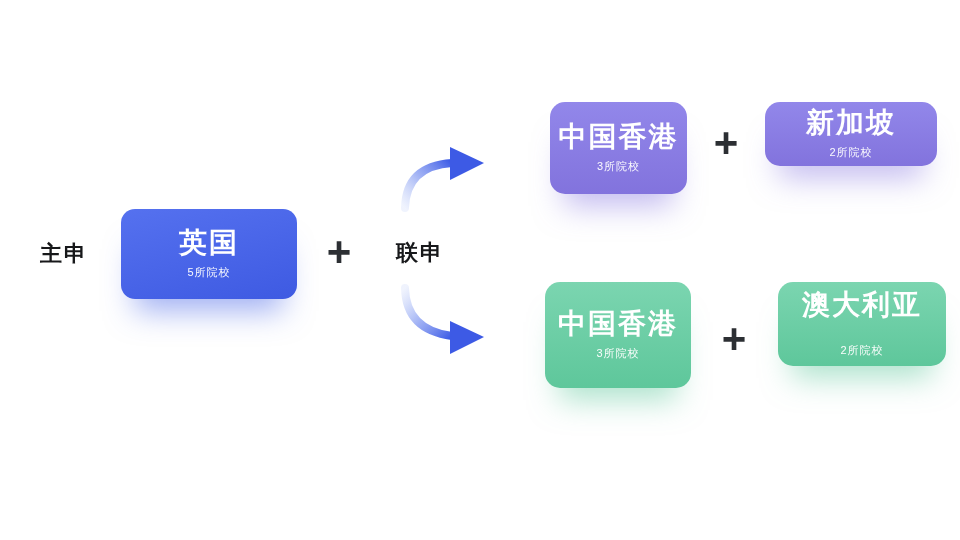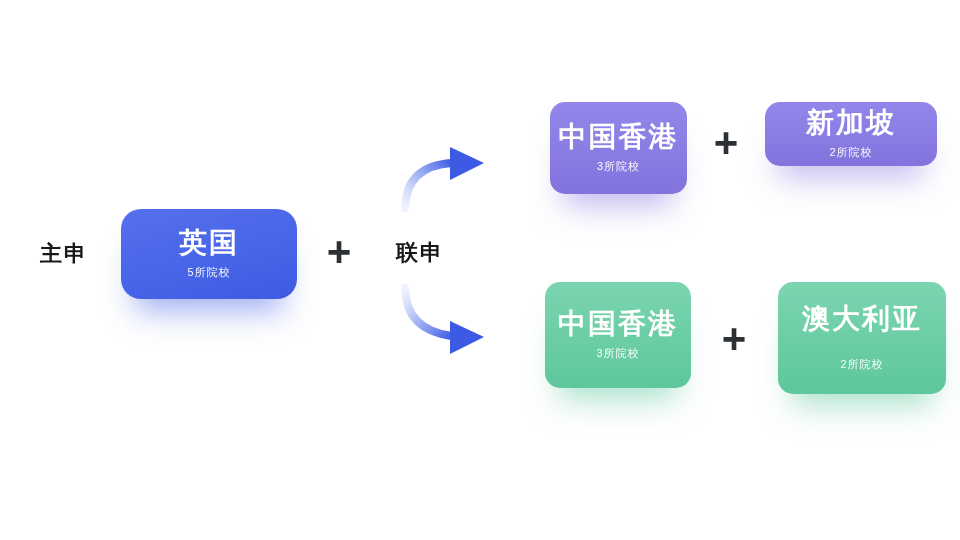--- a/index.html
+++ b/index.html
@@ -28,25 +28,25 @@
     box-shadow:0 26px 30px -14px rgba(70,99,232,.5);
   }
   .purple{
     background:linear-gradient(180deg,#9287ea 0%,#8273dd 100%);
     box-shadow:0 26px 30px -14px rgba(137,122,226,.5);
   }
   .green{
     background:linear-gradient(180deg,#7bd5b0 0%,#5ec79b 100%);
     box-shadow:0 26px 30px -14px rgba(94,199,155,.5);
   }
-  .main-card   {left:121px;top:209px;width:176px;height:90px;border-radius:20px;}
+  .main-card   {left:121px;top:209px;width:176px;height:90px;border-radius:14px;}
   .hk-purple   {left:550px;top:102px;width:137px;height:92px;}
   .singapore   {left:765px;top:102px;width:172px;height:64px;}
   .hk-green    {left:545px;top:282px;width:146px;height:106px;}
-  .australia   {left:778px;top:282px;width:168px;height:112px;gap:23px;}
+  .australia   {left:778px;top:282px;width:168px;height:84px;gap:23px;}
   .label-main  {left:64px;top:254px;}
   .label-joint {left:420px;top:253px;}
   .plus-1{left:339px;top:252px;}
   .plus-2{left:726px;top:143px;}
   .plus-3{left:734px;top:339px;}
   .arrow{position:absolute;width:90px;height:80px;}
   .arrow-up{left:398px;top:138px;}
   .arrow-down{left:398px;top:278px;}
 </style>
 </head>

